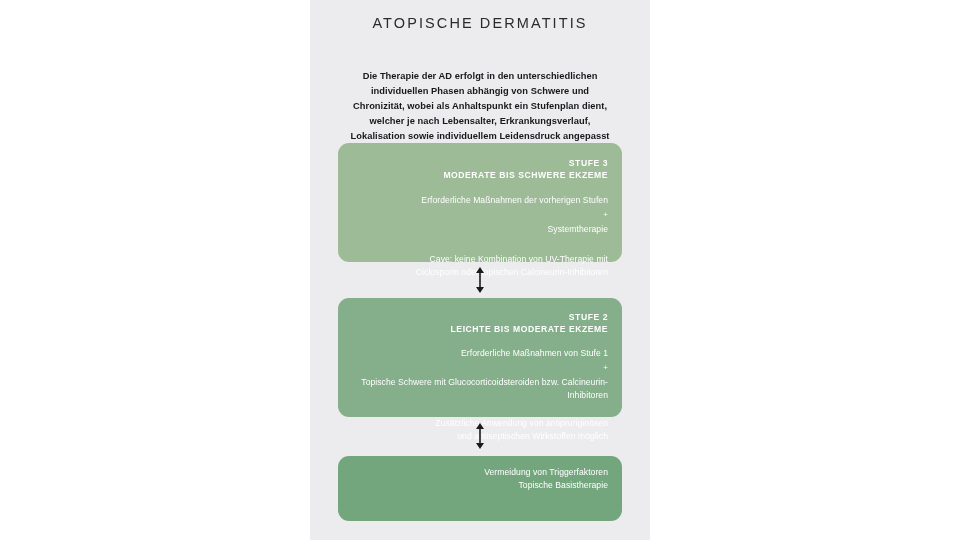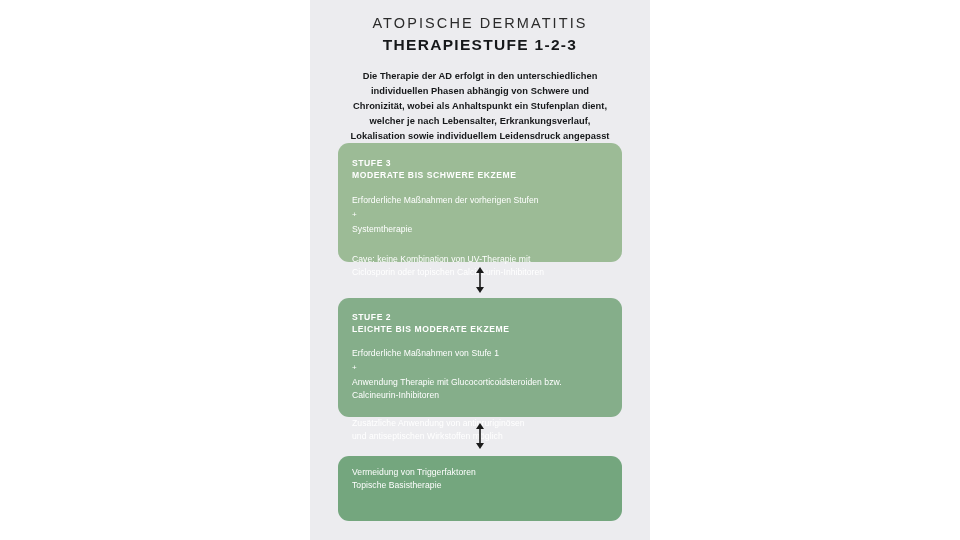--- a/index.html
+++ b/index.html
@@ -73,21 +73,21 @@
   .intro p { margin: 8px; }
 
   
   .stage {
     position: absolute;
     left: 28px;
     width: 284px;
     border-radius: 11px;
     box-sizing: border-box;
     color: #ffffff;
-    text-align: left;
+    text-align: right;
     padding: 0 14px;
   }
 
   #stage3 {
     top: 143px;
     height: 119px;
     background: #9cbb96;
   }
   #stage2 {
     top: 298px;
@@ -147,21 +147,20 @@
   #arrow-21 { top: 423px; }
 </style>
 </head>
 <body>
 
 <div id="canvas">
   <div class="panel">
 
     <div class="header">
       <div class="title-line1">ATOPISCHE DERMATITIS</div>
-      <div class="title-line2">THERAPIESTUFE 1-2-3</div>
     </div>
 
     <div class="intro">
       <p>Die Therapie der AD erfolgt in den unterschiedlichen individuellen Phasen abhängig von Schwere und Chronizität, wobei als Anhaltspunkt ein Stufenplan dient, welcher je nach Lebensalter, Erkrankungsverlauf, Lokalisation sowie individuellem Leidensdruck angepasst wird.</p>
     </div>
 
     <div class="stage" id="stage3">
       <div class="stage-head">
         <span class="lvl">STUFE 3</span>
         <span class="sev">MODERATE BIS SCHWERE EKZEME</span>
@@ -184,21 +183,21 @@
     </svg>
 
     <div class="stage" id="stage2">
       <div class="stage-head">
         <span class="lvl">STUFE 2</span>
         <span class="sev">LEICHTE BIS MODERATE EKZEME</span>
       </div>
       <div class="stage-body grp-a">
         <p>Erforderliche Maßnahmen von Stufe 1</p>
         <span class="plus">+</span>
-        <p>Anwendung Therapie mit Glucocorticoidsteroiden bzw. Calcineurin-Inhibitoren</p>
+        <p>Topische Schwere mit Glucocorticoidsteroiden bzw. Calcineurin-Inhibitoren</p>
       </div>
       <div class="stage-body grp-b">
         <p>Zusätzliche Anwendung von antipruriginösen</p>
         <p>und antiseptischen Wirkstoffen möglich</p>
       </div>
     </div>
 
     <svg class="arrow" id="arrow-21" viewBox="0 0 14 26">
       <line x1="7" y1="4" x2="7" y2="22" stroke="#1b1b1b" stroke-width="1.6"></line>
       <polygon points="7,0 11,6 3,6" fill="#1b1b1b"></polygon>

